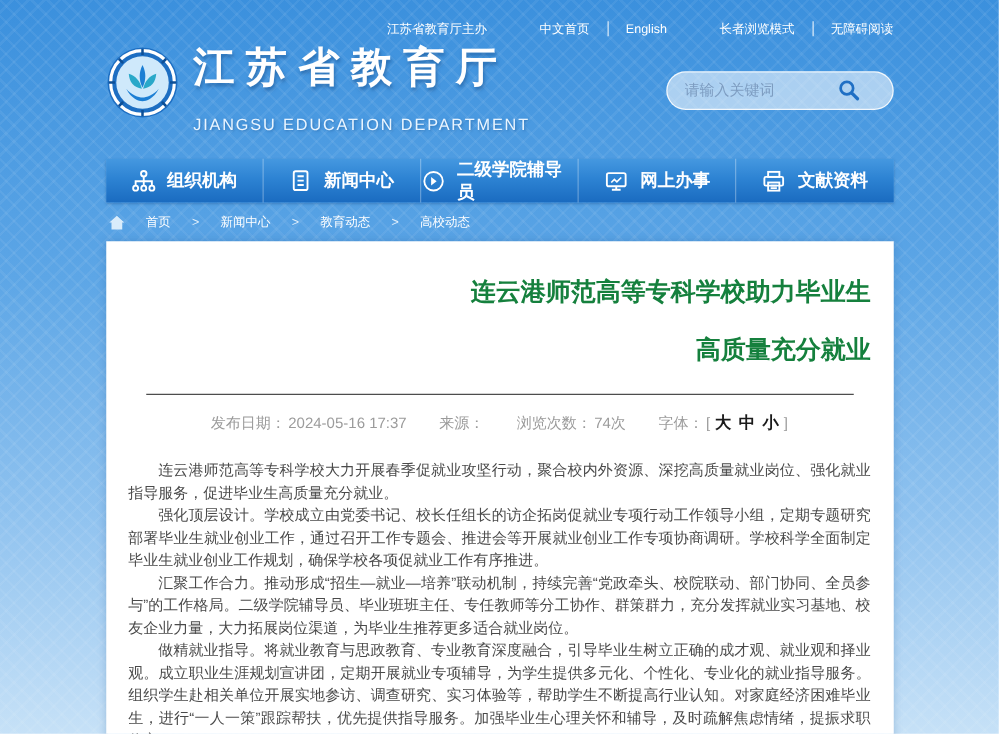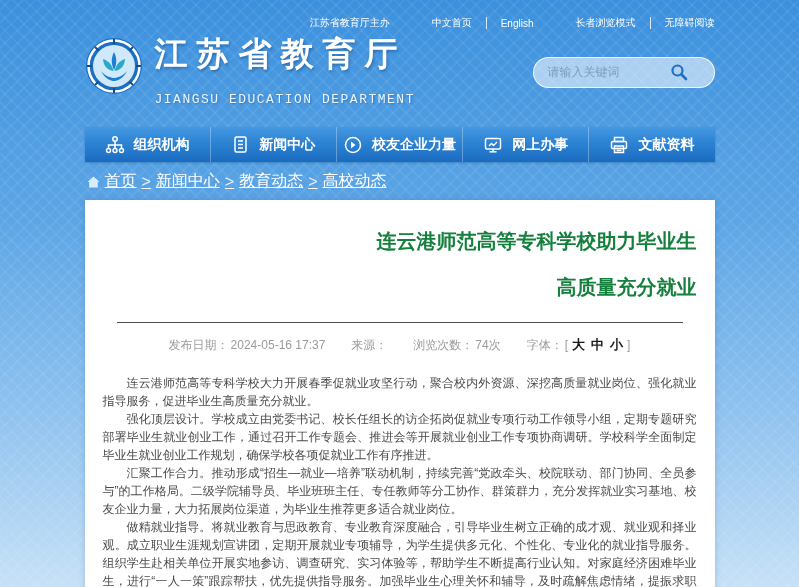--- a/index.html
+++ b/index.html
@@ -21,43 +21,43 @@
   .tb-gap { width:14px; }
 
   
   .header { display:flex; align-items:center; margin-top:10px; height:64px; }
   .logo-wrap { display:flex; gap:12px; }
   .logo-circle { width:58px; height:58px; flex:0 0 58px; }
   .site-names { display:flex; flex-direction:column; }
   .site-cn { font-size:33px; font-weight:700; color:#fff; letter-spacing:9px;
     text-shadow:1px 2px 3px rgba(21,78,140,0.55); line-height:1.05; white-space:nowrap; }
   .site-en { font-size:13px; color:#eaf5ff; letter-spacing:1.5px; margin-top:20px;
-    text-shadow:1px 1px 2px rgba(21,78,140,0.45); white-space:nowrap;font-family:Liberation Mono, monospace; }
+    text-shadow:1px 1px 2px rgba(21,78,140,0.45); white-space:nowrap; }
   .search-box { margin-left:auto; width:182px; height:31px; border-radius:16px;
     background:rgba(255,255,255,0.55); border:1px solid rgba(255,255,255,0.85);
     display:flex; align-items:center; padding:0 24px 0 14px; }
   .search-box input { flex:1; border:none; outline:none; background:transparent;
     font-size:12px; color:#33699e; min-width:0; }
   .search-box input::placeholder { color:#7d9cc0; }
   .search-btn { width:22px; height:22px; border:none; background:transparent;
     cursor:pointer; display:flex; align-items:center; justify-content:center; }
 
   
   .nav { margin-top:23px; height:35px; display:flex;
     background:linear-gradient(180deg,#4598e0 0%,#2d83d3 45%,#1a6bc0 100%);
     box-shadow:0 1px 2px rgba(20,70,130,0.35); }
   .nav-item { flex:1; display:flex; align-items:center; justify-content:center;
     gap:9px; color:#fff; font-size:14px; font-weight:700; cursor:pointer;
     border-right:1px solid rgba(255,255,255,0.30); position:relative; }
   .nav-item:last-child { border-right:none; }
   .nav-item svg { display:block; }
 
   
-  .crumbs { display:flex; align-items:center; gap:5px; font-size:16px;
-    color:#fff; padding:9px 2px 8px;text-decoration:underline; }
+  .crumbs { display:flex; align-items:center; gap:17px; font-size:10px;
+    color:#fff; padding:9px 2px 8px; }
   .crumbs a { color:#fff; text-decoration:none; cursor:pointer; }
   .crumb-sep { color:#e6f2fc; }
 
   
   .card { background:#fff; min-height:400px; padding:30px 18px 20px;
     box-shadow:0 0 6px rgba(30,80,140,0.25); }
   .art-title { text-align:right; font-size:20px; font-weight:700; color:#15803d;
     line-height:1.1; }
   .art-title .t2 { margin-top:24px; }
   .title-rule { height:1px; background:#4d4d4d; margin:24px 14px 0; }
@@ -142,21 +142,21 @@
           <line x1="7" y1="9.5" x2="12" y2="9.5"></line>
           <line x1="7" y1="13" x2="12" y2="13"></line>
       </svg>
       <span>新闻中心</span>
     </div>
     <div class="nav-item">
       <svg width="20" height="20" viewBox="0 0 20 20" fill="none" stroke="#fff" stroke-width="1.5">
         <circle cx="10" cy="10" r="7.5"></circle>
         <path d="M8 6.5 L12.5 10 L8 13.5 Z" fill="#fff" stroke="none"></path>
       </svg>
-      <span>校友企业力量</span>
+      <span>二级学院辅导员</span>
     </div>
     <div class="nav-item">
       <svg width="20" height="20" viewBox="0 0 20 20" fill="none" stroke="#fff" stroke-width="1.5">
         <rect x="2.5" y="3.5" width="15" height="10.5" rx="1.5"></rect>
         <line x1="10" y1="14" x2="10" y2="16.5"></line>
           <line x1="6.5" y1="16.8" x2="13.5" y2="16.8"></line>
         <path d="M6 11 L8.5 8.5 L10.5 10.5 L14 7" stroke-width="1.3"></path>
       </svg>
       <span>网上办事</span>
     </div>

